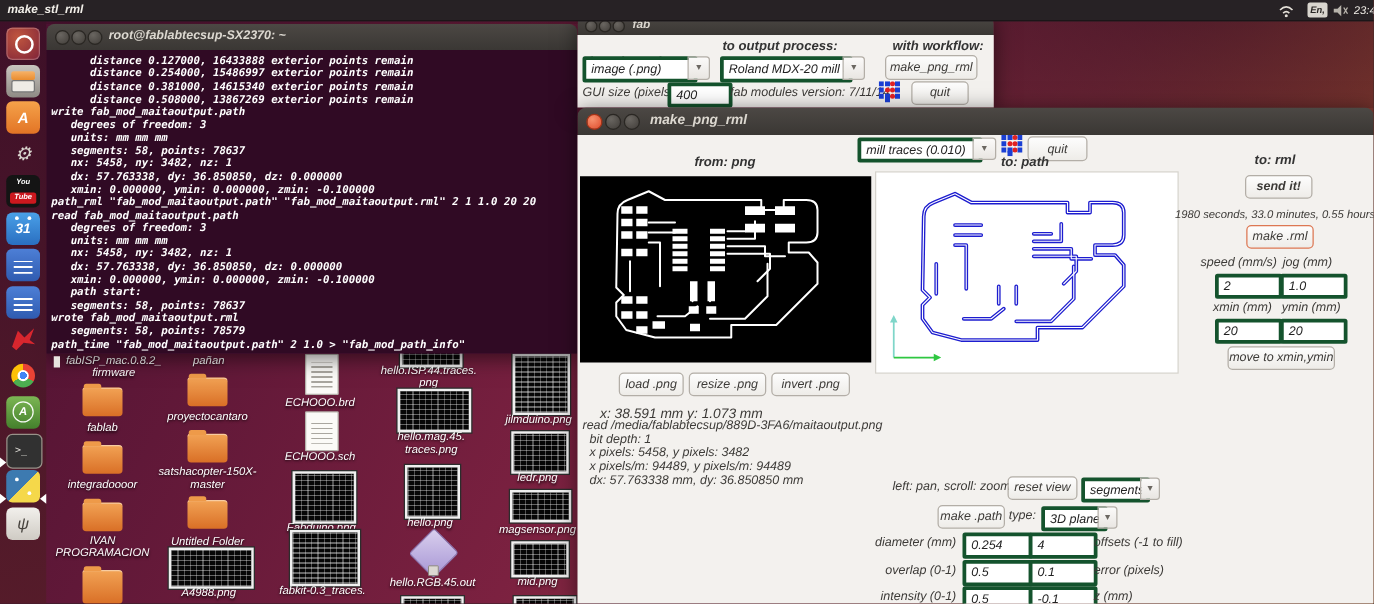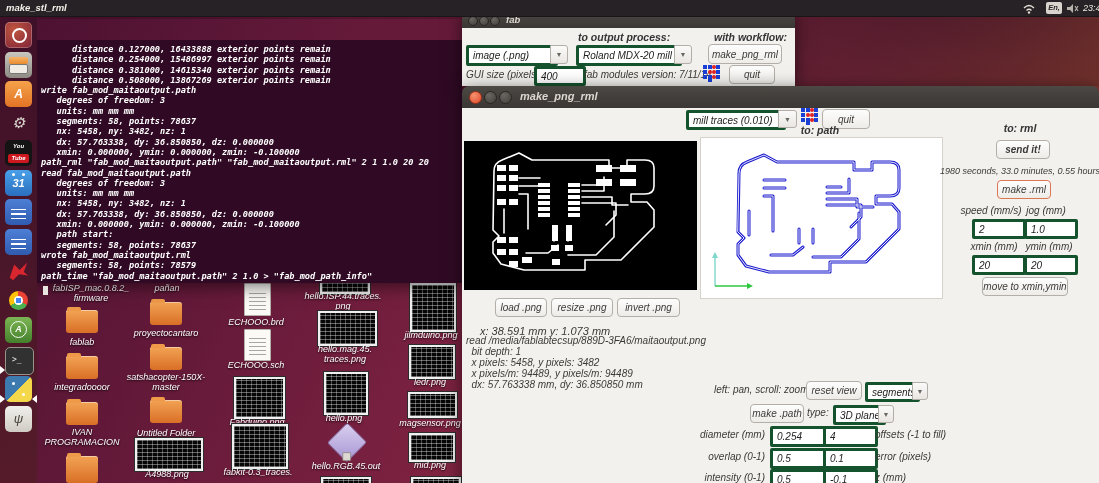--- a/index.html
+++ b/index.html
@@ -239,20 +239,26 @@
       <div class="dlabel" style="left: 375px; top: 377px; width: 110px;">ledr.png</div>
       <div class="pcbicon" style="left: 407.5px; top: 392px; width: 45px; height: 22px; z-index: 5;"></div>
       <div class="dlabel" style="left: 375px; top: 418px; width: 110px;">magsensor.png</div>
       <div class="pcbicon" style="left: 409px; top: 433px; width: 42px; height: 25px; z-index: 5;"></div>
       <div class="dlabel" style="left: 375px; top: 460px; width: 110px;">mid.png</div>
       <div class="pcbicon" style="left: 321px; top: 477px; width: 46px; height: 6px; z-index: 5;"></div>
       <div class="pcbicon" style="left: 411px; top: 477px; width: 46px; height: 6px; z-index: 5;"></div>
     </div>
 
   <div class="win" style="left:37px;top:19px;width:425px;height:264px;z-index:10">
+    <div class="tbar" style="height:21px">
+      <div class="wbtn" style="left:7px;top:5px;width:10px;height:10px"></div>
+      <div class="wbtn" style="left:20px;top:5px;width:10px;height:10px"></div>
+      <div class="wbtn" style="left:33px;top:5px;width:10px;height:10px"></div>
+      <div class="wtitle" style="left:50px;top:4px;font-size:10px">root@fablabtecsup-SX2370: ~</div>
+    </div>
     <div class="abs" id="termbody" style="left:0;top:21px;width:425px;height:243px;padding:4px 0 0 4px;box-sizing:border-box">
       <div id="termlines">
           <div class="tline">      distance 0.127000, 16433888 exterior points remain</div>
           <div class="tline">      distance 0.254000, 15486997 exterior points remain</div>
           <div class="tline">      distance 0.381000, 14615340 exterior points remain</div>
           <div class="tline">      distance 0.508000, 13867269 exterior points remain</div>
           <div class="tline">write fab_mod_maitaoutput.path</div>
           <div class="tline">   degrees of freedom: 3</div>
           <div class="tline">   units: mm mm mm</div>
           <div class="tline">   segments: 58, points: 78637</div>
@@ -343,20 +349,21 @@
           </g>
         <g fill="#e02222">
             <circle cx="11" cy="2" r="2"></circle>
             <circle cx="7" cy="7" r="2"></circle>
             <circle cx="11" cy="7" r="2"></circle>
             <circle cx="11" cy="12" r="2"></circle>
           </g>
       </svg>
       <div class="btn" style="left:360px;top:1px;width:46px;height:18px">quit</div>
 
+      <div class="lbl b" style="left:18px;top:16px;width:200px;text-align:center">from: png</div>
       <div class="lbl b" style="left:258px;top:16px;width:200px;text-align:center">to: path</div>
       <div class="lbl b" style="left:483px;top:14px;width:150px;text-align:center">to: rml</div>
 
       <div class="panel-black" style="left:2px;top:33px;width:233px;height:149px">
         <svg width="233" height="149" viewBox="0 0 233 149">
           <use href="#pcb-traces" stroke="#fff" stroke-width="1.6"></use>
           <use href="#pcb-pads" fill="#fff"></use>
         </svg>
       </div>
 

